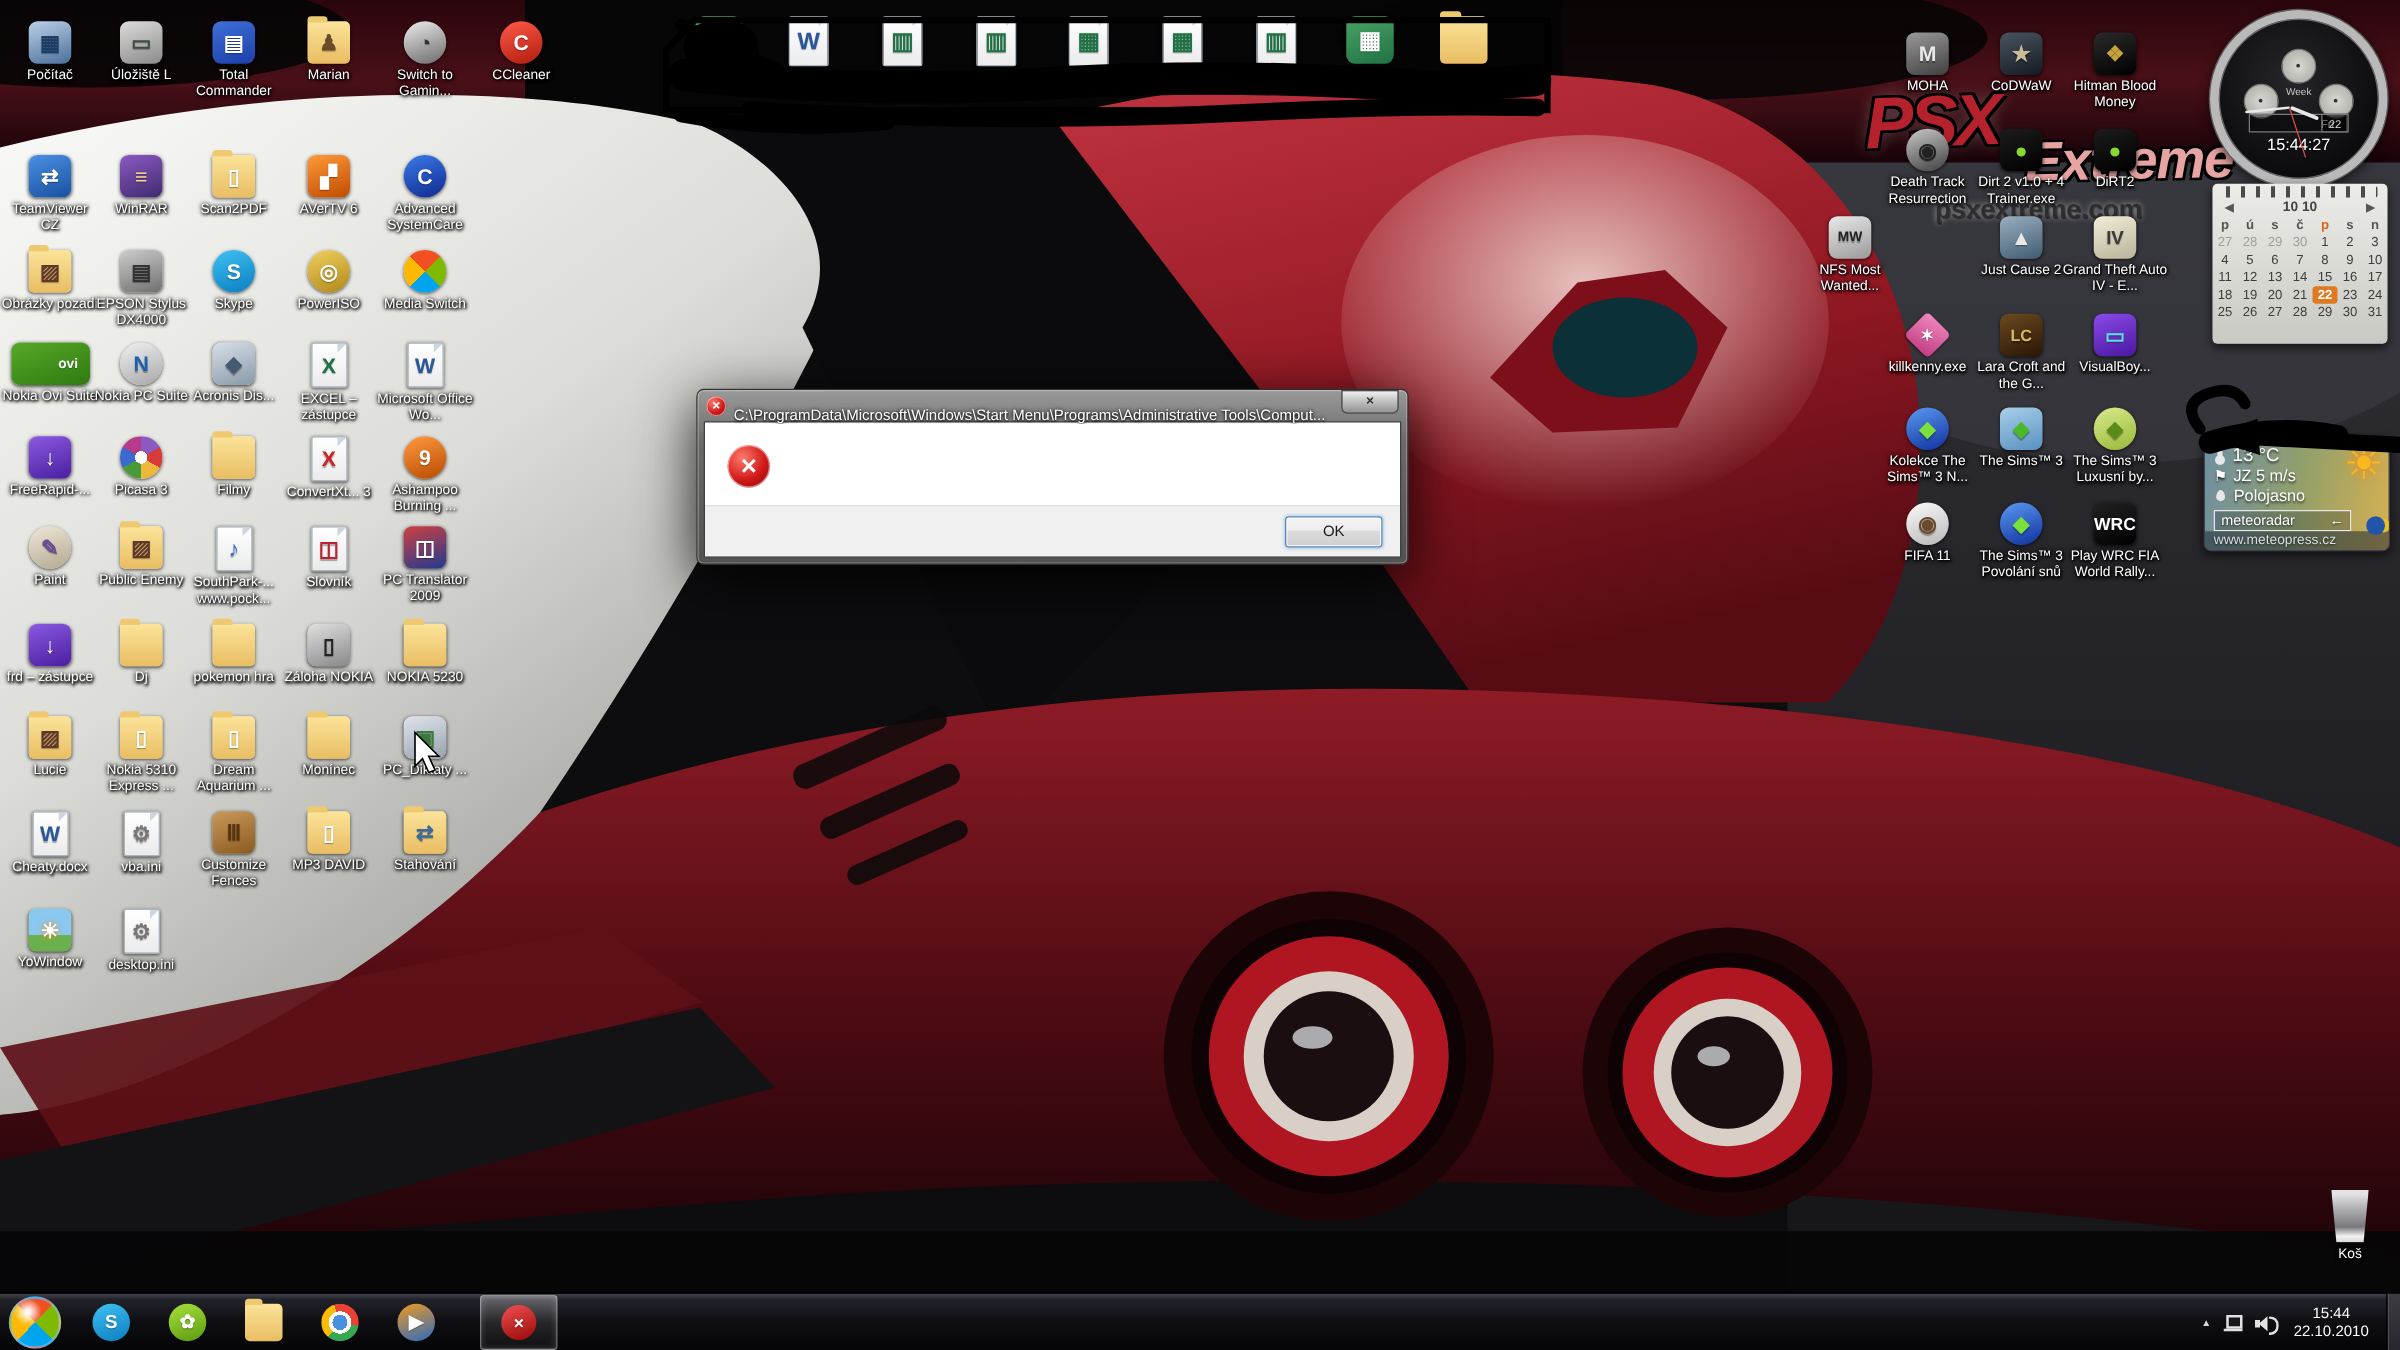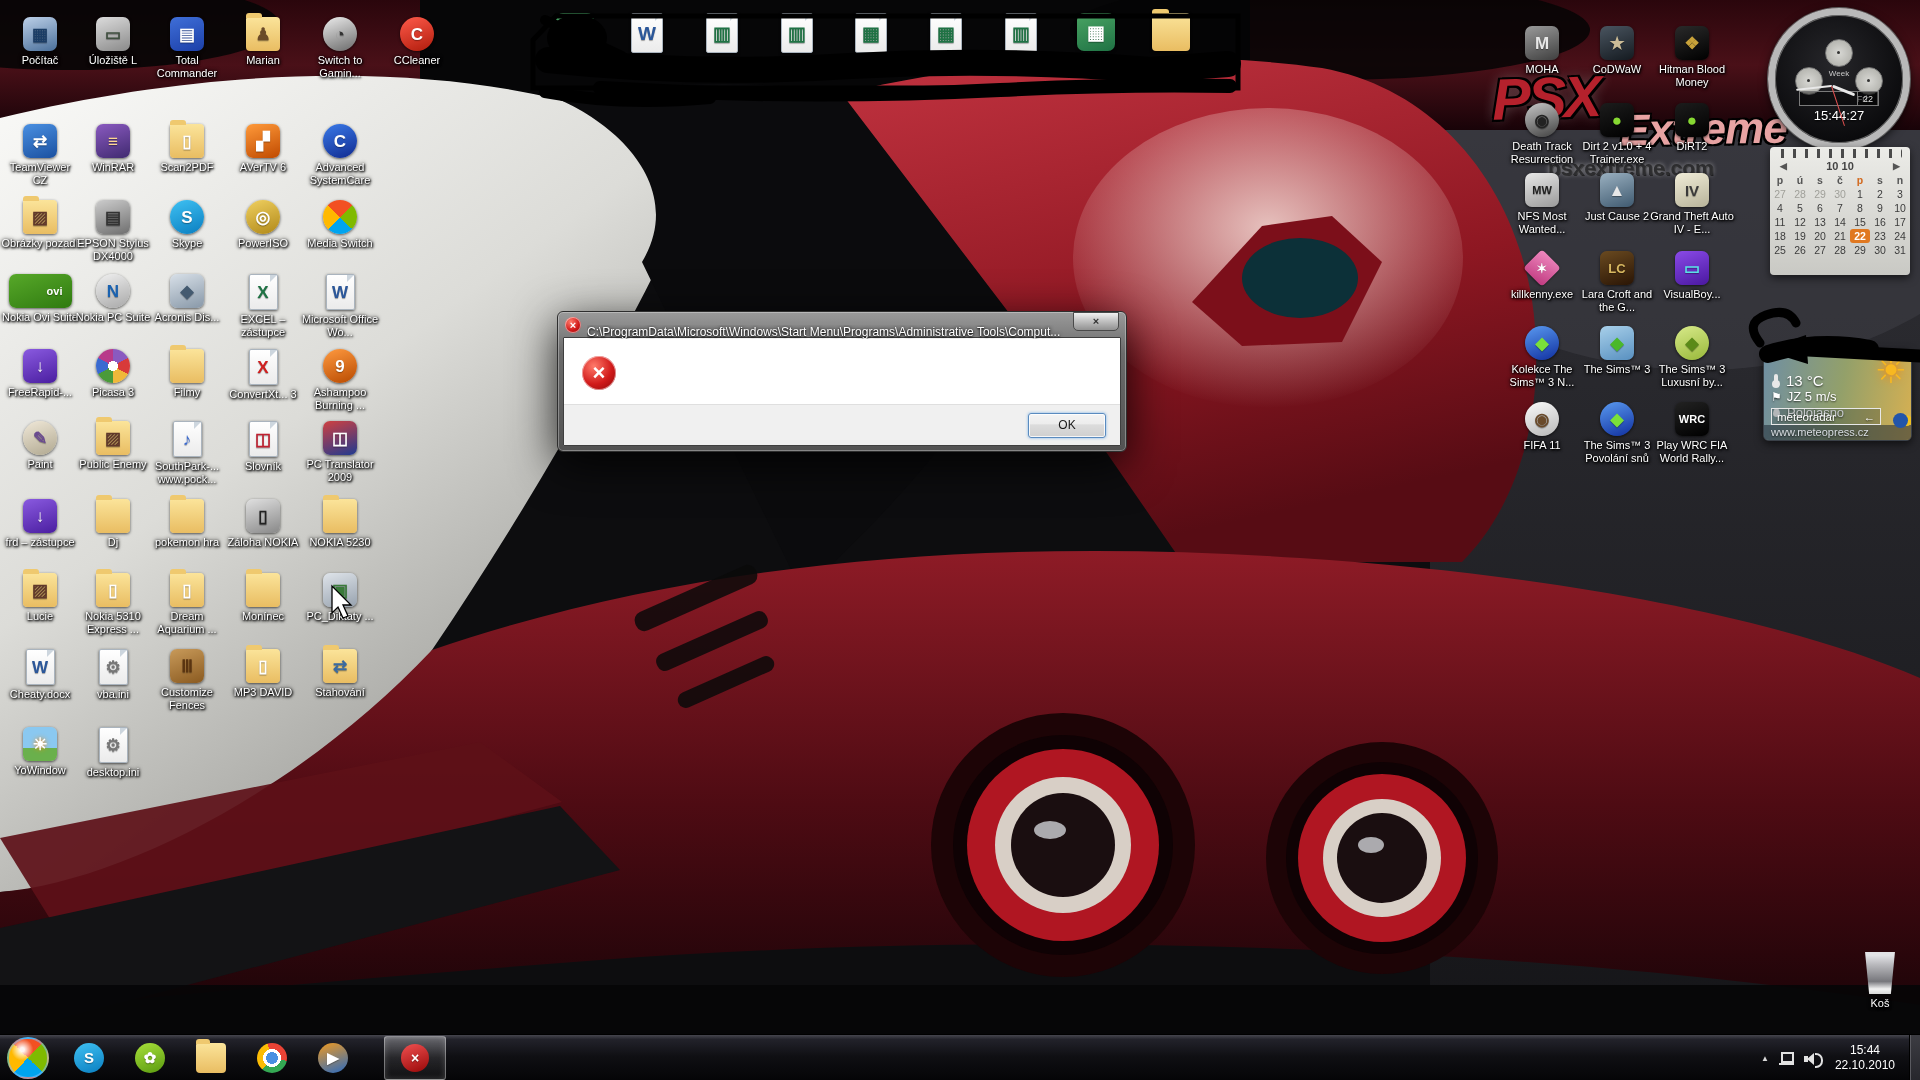--- a/index.html
+++ b/index.html
@@ -304,21 +304,21 @@
           <td>29</td>
           <td>30</td>
           <td>31</td>
         </tr>
       </tbody>
   </table>
 </div>
 
 <div id="weather" class="gadget">
   <span class="sun">☀</span>
-  <div class="row" style="margin-top:22px;align-items:flex-end;">
+  <div class="row" style="margin-top:6px;align-items:flex-end;">
     <span class="thermo"></span>
     <span style="font-size:15px;">13 °C</span>
   </div>
   <div class="row">
     <span class="wflag">⚑</span>
     <span>JZ 5 m/s</span>
   </div>
   <div class="row">
     <span class="drop"></span>
     <span>Polojasno</span>
@@ -635,21 +635,21 @@
         <span class="gl" style="color: rgb(134, 216, 50); font-size: 17px;">●</span>
       </span>
       <span class="dlabel">Dirt 2 v1.0 + 4 Trainer.exe</span>
     </div>
     <div class="dcell" style="left: 1650px; top: 103px; width: 84px;">
       <span class="ic s-sq" style="width: 34px; height: 34px; background: linear-gradient(160deg, rgb(28, 28, 28), rgb(0, 0, 0));">
         <span class="gl" style="color: rgb(134, 216, 50); font-size: 17px;">●</span>
       </span>
       <span class="dlabel">DiRT2</span>
     </div>
-    <div class="dcell" style="left: 1500px; top: 173px; width: 84px;">
+    <div class="dcell" style="left: 1438px; top: 173px; width: 84px;">
       <span class="ic s-sq" style="width: 34px; height: 34px; background: linear-gradient(160deg, rgb(232, 232, 232), rgb(154, 154, 154));">
         <span class="gl" style="color: rgb(34, 34, 34); font-size: 11px;">MW</span>
       </span>
       <span class="dlabel">NFS Most Wanted...</span>
     </div>
     <div class="dcell" style="left: 1575px; top: 173px; width: 84px;">
       <span class="ic s-sq" style="width: 34px; height: 34px; background: linear-gradient(160deg, rgb(154, 176, 192), rgb(63, 90, 112));">
         <span class="gl" style="color: rgb(232, 232, 232); font-size: 17px;">▲</span>
       </span>
       <span class="dlabel">Just Cause 2</span>
@@ -703,21 +703,21 @@
       <span class="dlabel">FIFA 11</span>
     </div>
     <div class="dcell" style="left: 1575px; top: 402px; width: 84px;">
       <span class="ic s-ci" style="width: 34px; height: 34px; background: linear-gradient(160deg, rgb(90, 154, 240), rgb(16, 48, 160));">
         <span class="gl" style="color: rgb(122, 224, 58); font-size: 17px;">◆</span>
       </span>
       <span class="dlabel">The Sims™ 3 Povolání snů</span>
     </div>
     <div class="dcell" style="left: 1650px; top: 402px; width: 84px;">
       <span class="ic s-sq" style="width: 34px; height: 34px; background: linear-gradient(160deg, rgb(34, 34, 34), rgb(0, 0, 0));">
-        <span class="gl" style="color: rgb(255, 255, 255); font-size: 11px;">WRC</span>
+        <span class="gl" style="color: rgb(255, 255, 255); font-size: 14px;">WRC</span>
       </span>
       <span class="dlabel">Play WRC FIA World Rally...</span>
     </div>
     <div class="dcell" style="left: 554px; top: 13px; width: 42px;">
       <span class="ic s-sq" style="width: 38px; height: 38px; background: linear-gradient(160deg, rgb(74, 165, 100), rgb(31, 114, 68));">
         <span class="gl" style="color: rgb(255, 255, 255); font-size: 19px;">▦</span>
       </span>
     </div>
     <div class="dcell" style="left: 626px; top: 13px; width: 42px;">
       <span class="ic s-pg" style="width: 30px; height: 38px;">

